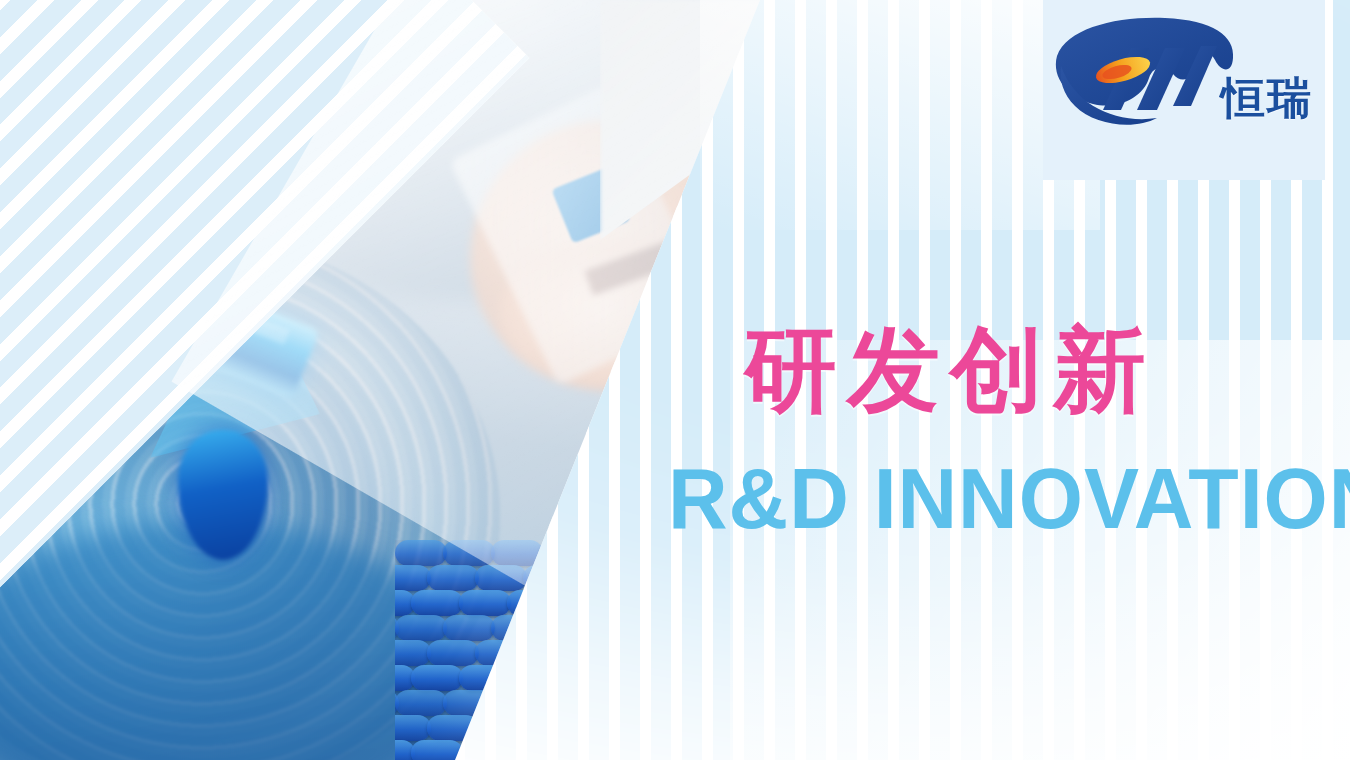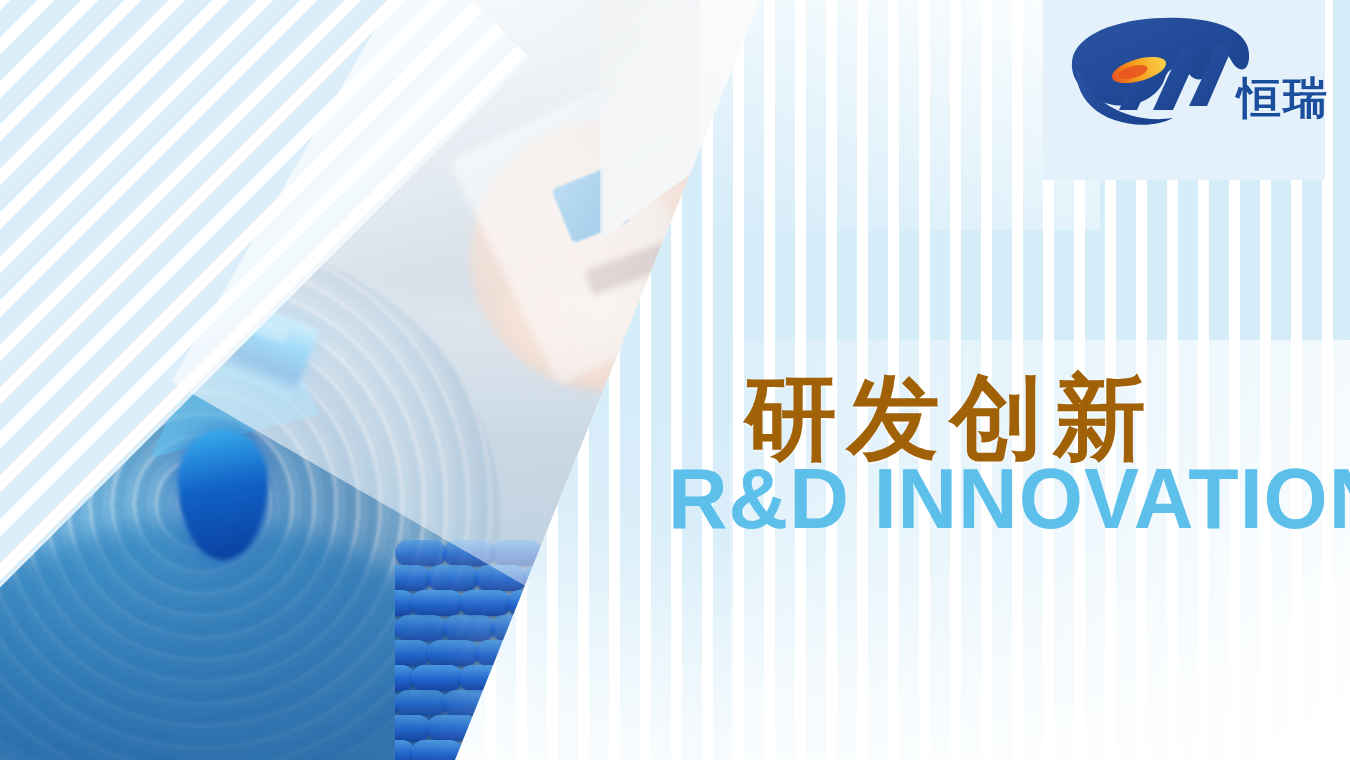--- a/index.html
+++ b/index.html
@@ -232,49 +232,48 @@
   .grey-top{
     position:absolute;left:600px;top:0;width:330px;height:240px;
     background:linear-gradient(135deg,#d9dfe4 0%, #e9edf0 55%, rgba(255,255,255,0) 100%);
     clip-path:polygon(0 0, 330px 0, 0 240px);
     filter:blur(2px);
   }
 
   
   .headline{
     position:absolute;left:744px;top:324px;
-    color:#a16207;
+    color:#ec4899;
     font-family:"DejaVu Sans","Liberation Sans",sans-serif;
     font-weight:700;
     font-size:93px;
     line-height:1;
     letter-spacing:10px;
     white-space:nowrap;
     text-shadow:0 2px 0 rgba(255,255,255,.55);
-    margin-top:48px;
   }
   .subhead{
     position:absolute;left:668px;top:455px;
     color:#5cc0eb;
     font-family:"Liberation Sans","DejaVu Sans",sans-serif;
     font-weight:700;
     font-size:86px;
     line-height:1;
     letter-spacing:1px;
     white-space:nowrap;
     transform:scaleX(.96);
     transform-origin:left center;
   }
 
   
   .logo-badge{
     position:absolute;left:1043px;top:0;width:282px;height:180px;
     background:#e4f1fb;
   }
-  .logo-wrap{position:absolute;left:18px;top:14px;width:250px;height:130px;}
+  .logo-wrap{position:absolute;left:2px;top:14px;width:250px;height:130px;}
   .logo-cn{
     position:absolute;left:176px;top:62px;
     color:#1b4f9e;
     font-family:"DejaVu Sans","Liberation Sans",sans-serif;
     font-weight:700;font-size:44px;line-height:1;letter-spacing:2px;
     text-shadow:0 1px 0 rgba(255,255,255,.6);
     white-space:nowrap;
   }
 </style>
 </head>

